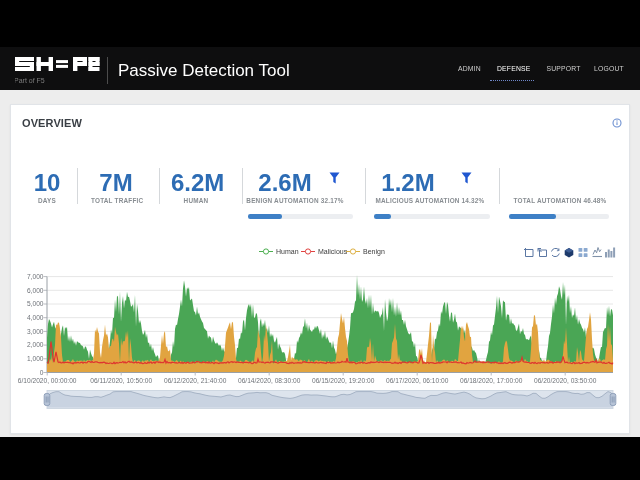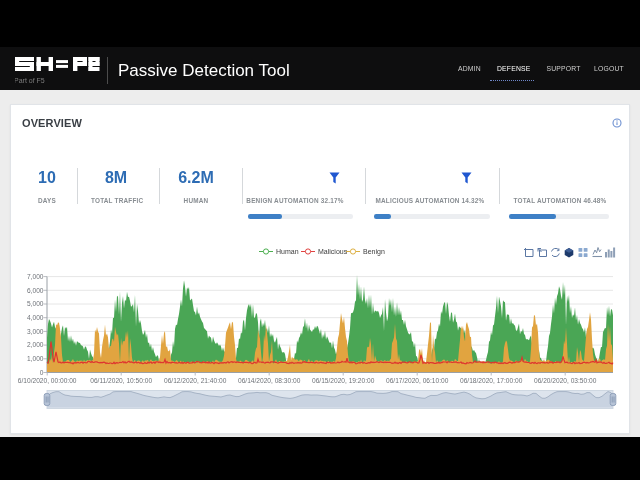--- a/index.html
+++ b/index.html
@@ -5,21 +5,21 @@
 * { margin:0; padding:0; box-sizing:border-box; }
 html,body { width:640px; height:480px; background:#000; overflow:hidden;
   font-family:"Liberation Sans",sans-serif; }
 .abs { position:absolute; }
 #page { position:relative; width:640px; height:480px; background:#000; }
 #header { position:absolute; left:0; top:47px; width:640px; height:43px; background:#0e0e0f; }
 #main { position:absolute; left:0; top:90px; width:640px; height:347px; background:#ededed; }
 #card { position:absolute; left:10px; top:104px; width:620px; height:330px; background:#fff;
   border:1px solid #e1e4e8; box-shadow:0 1px 2px rgba(0,0,0,0.06); }
 .nav { position:absolute; top:17.5px; font-size:6.8px; letter-spacing:0.2px; color:#cfcfcf; }
-.num { position:absolute; top:168.5px; font-size:16px; font-weight:bold; color:#2d6cb4; text-align:center; }
+.num { position:absolute; top:168.5px; font-size:24px; font-weight:bold; color:#2d6cb4; text-align:center; }
 .lab { position:absolute; top:196.5px; font-size:6.4px; font-weight:bold; color:#888d92;
   letter-spacing:0.2px; text-align:center; white-space:nowrap; }
 .vdiv { position:absolute; top:168px; width:1px; height:36px; background:#d5d8db; }
 .track { position:absolute; top:214px; height:4.5px; background:#eceef1; border-radius:2.2px; }
 .fill { position:absolute; left:0; top:0; height:4.5px; background:#3e80c6; border-radius:2.2px; }
 .ax { font-size:6.6px; fill:#6e7278; font-family:"Liberation Sans",sans-serif; }
 .lg { font-size:7px; fill:#3c3c3c; font-family:"Liberation Sans",sans-serif; }
 </style>
 </head>
 <body>
@@ -64,37 +64,39 @@
       <circle cx="5" cy="5" r="4" fill="none" stroke="#6c8fd0" stroke-width="1.1"></circle>
       <line x1="5" y1="4.2" x2="5" y2="7" stroke="#6c8fd0" stroke-width="1.1"></line>
       <circle cx="5" cy="2.9" r="0.7" fill="#6c8fd0"></circle>
     </svg>
   </div>
 
   <div class="num" style="left:27px;width:40px">10</div>
   <div class="lab" style="left:27px;width:40px">DAYS</div>
   <div class="vdiv" style="left:77px"></div>
 
-  <div class="num" style="left:91px;width:50px">8M</div>
+  <div class="num" style="left:91px;width:50px">7M</div>
   <div class="lab" style="left:91px;width:50px">TOTAL TRAFFIC</div>
   <div class="vdiv" style="left:159px"></div>
 
   <div class="num" style="left:171px;width:50px">6.2M</div>
   <div class="lab" style="left:171px;width:50px">HUMAN</div>
   <div class="vdiv" style="left:242px"></div>
 
+  <div class="num" style="left:258px;width:54px">2.6M</div>
   <svg class="abs" style="left:329px;top:172px" width="11" height="12" viewBox="0 0 11 12">
     <path d="M0.5 0.5 h10 l-3.8 5 v6 l-2.4 -1.6 v-4.4 z" fill="#2057d0"></path>
   </svg>
   <div class="lab" style="left:243px;width:104px">BENIGN AUTOMATION 32.17%</div>
   <div class="track" style="left:248px;width:104.5px">
       <div class="fill" style="width:33.6px"></div>
     </div>
   <div class="vdiv" style="left:365px"></div>
 
+  <div class="num" style="left:381px;width:54px">1.2M</div>
   <svg class="abs" style="left:461px;top:172px" width="11" height="12" viewBox="0 0 11 12">
     <path d="M0.5 0.5 h10 l-3.8 5 v6 l-2.4 -1.6 v-4.4 z" fill="#2057d0"></path>
   </svg>
   <div class="lab" style="left:374px;width:112px">MALICIOUS AUTOMATION 14.32%</div>
   <div class="track" style="left:374px;width:116px">
       <div class="fill" style="width:16.6px"></div>
     </div>
   <div class="vdiv" style="left:499px"></div>
 
   <div class="lab" style="left:509px;width:102px">TOTAL AUTOMATION 46.48%</div>

